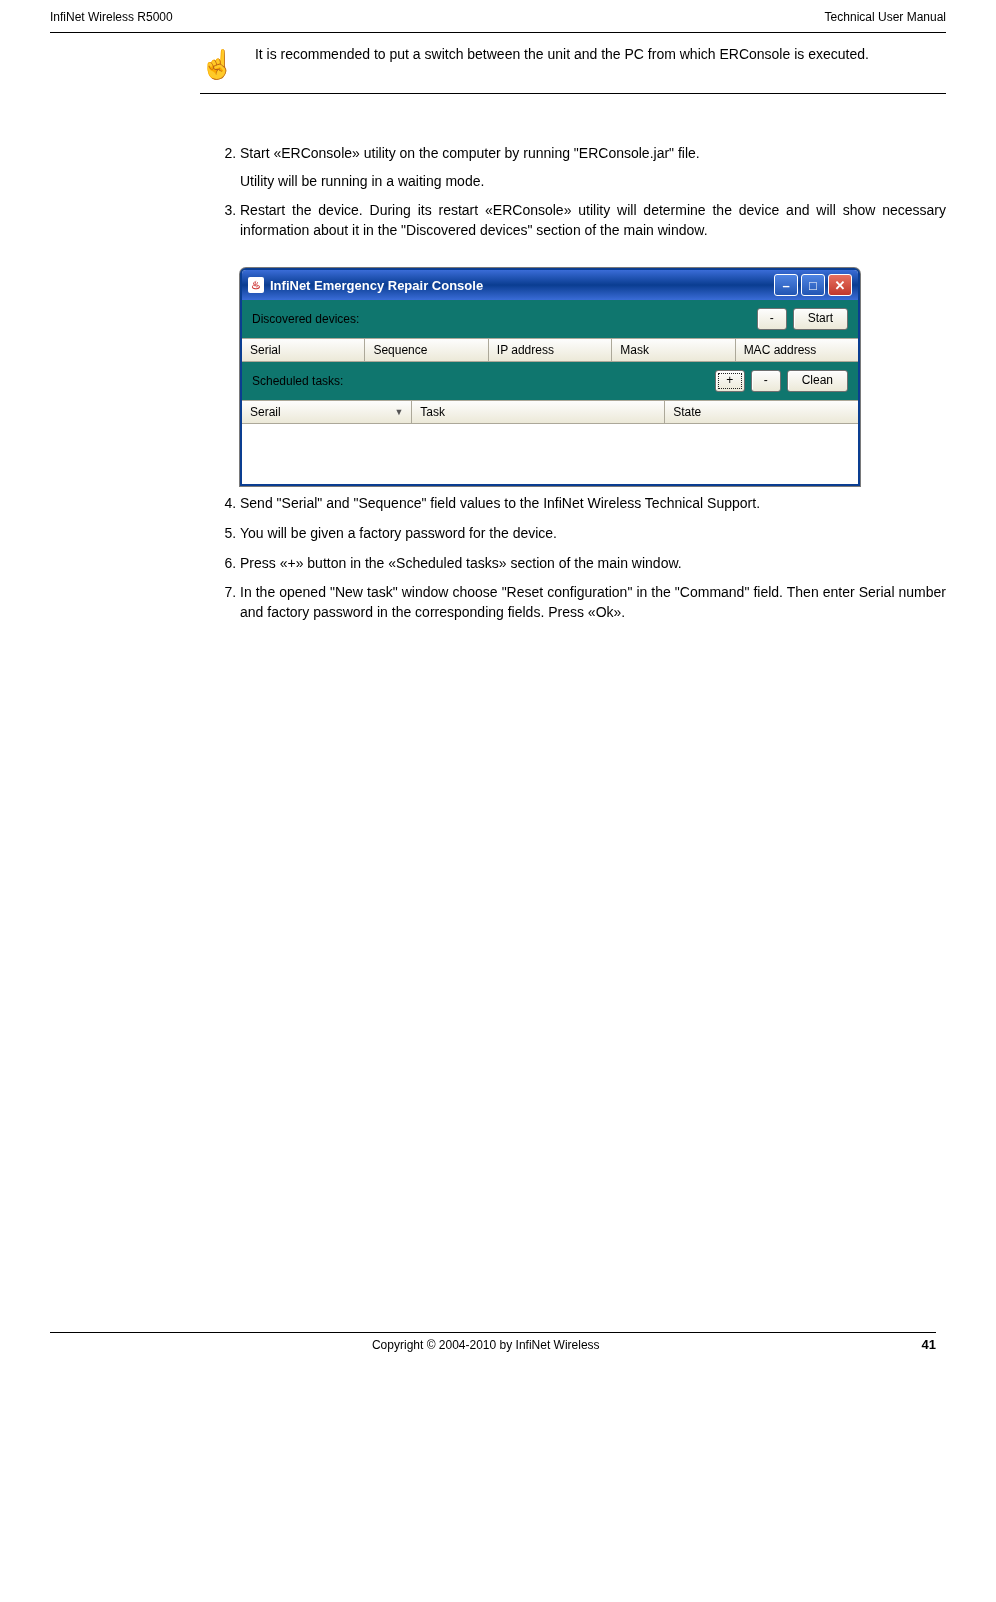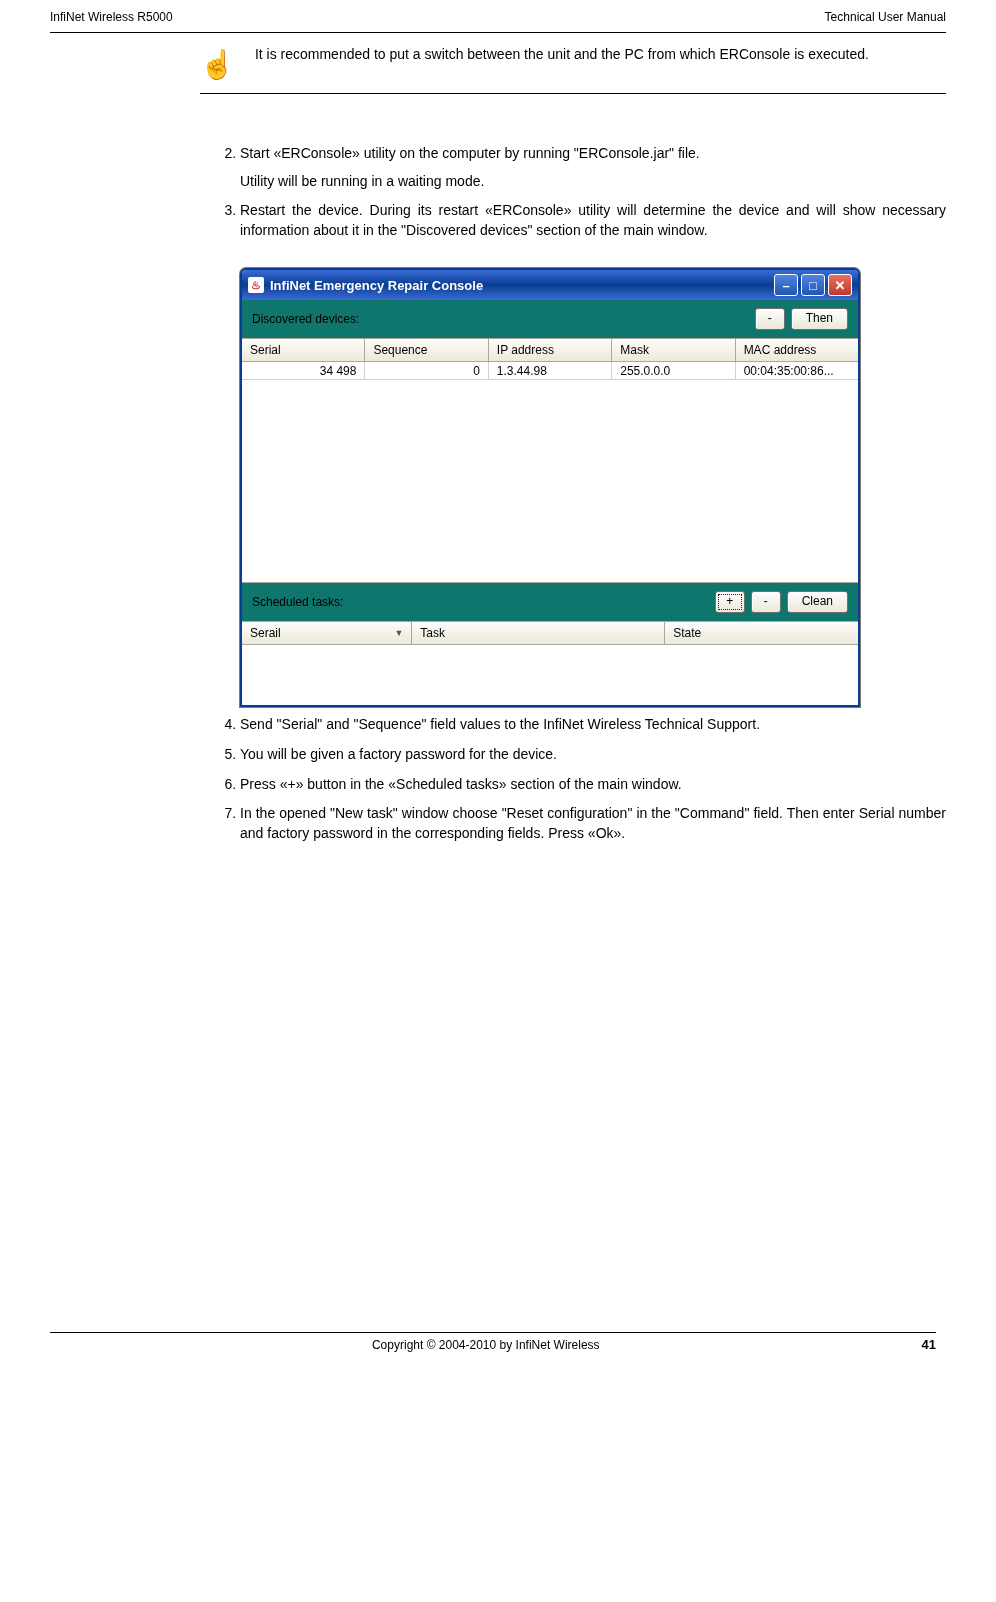--- a/index.html
+++ b/index.html
@@ -253,48 +253,39 @@
             <div class="winbtn min">–</div>
             <div class="winbtn max">□</div>
             <div class="winbtn close">✕</div>
           </div>
         </div>
 
         <div class="panel-row">
           <span>Discovered devices:</span>
           <div class="btn-group">
             <div class="xp-btn small">-</div>
-            <div class="xp-btn">Then</div>
+            <div class="xp-btn">Start</div>
           </div>
         </div>
         <div class="cols">
           <div class="col">
               <span>Serial</span>
             </div>
           <div class="col">
               <span>Sequence</span>
             </div>
           <div class="col">
               <span>IP address</span>
             </div>
           <div class="col">
               <span>Mask</span>
             </div>
           <div class="col">
               <span>MAC address</span>
             </div>
-        </div>
-        <div class="data-area">
-          <div class="data-row">
-            <div class="cell">34 498</div>
-            <div class="cell">0</div>
-            <div class="cell left">1.3.44.98</div>
-            <div class="cell left">255.0.0.0</div>
-            <div class="cell left">00:04:35:00:86...</div>
-          </div>
         </div>
 
         <div class="panel-row">
           <span>Scheduled tasks:</span>
           <div class="btn-group">
             <div class="xp-btn small focused">+</div>
             <div class="xp-btn small">-</div>
             <div class="xp-btn">Clean</div>
           </div>
         </div>

